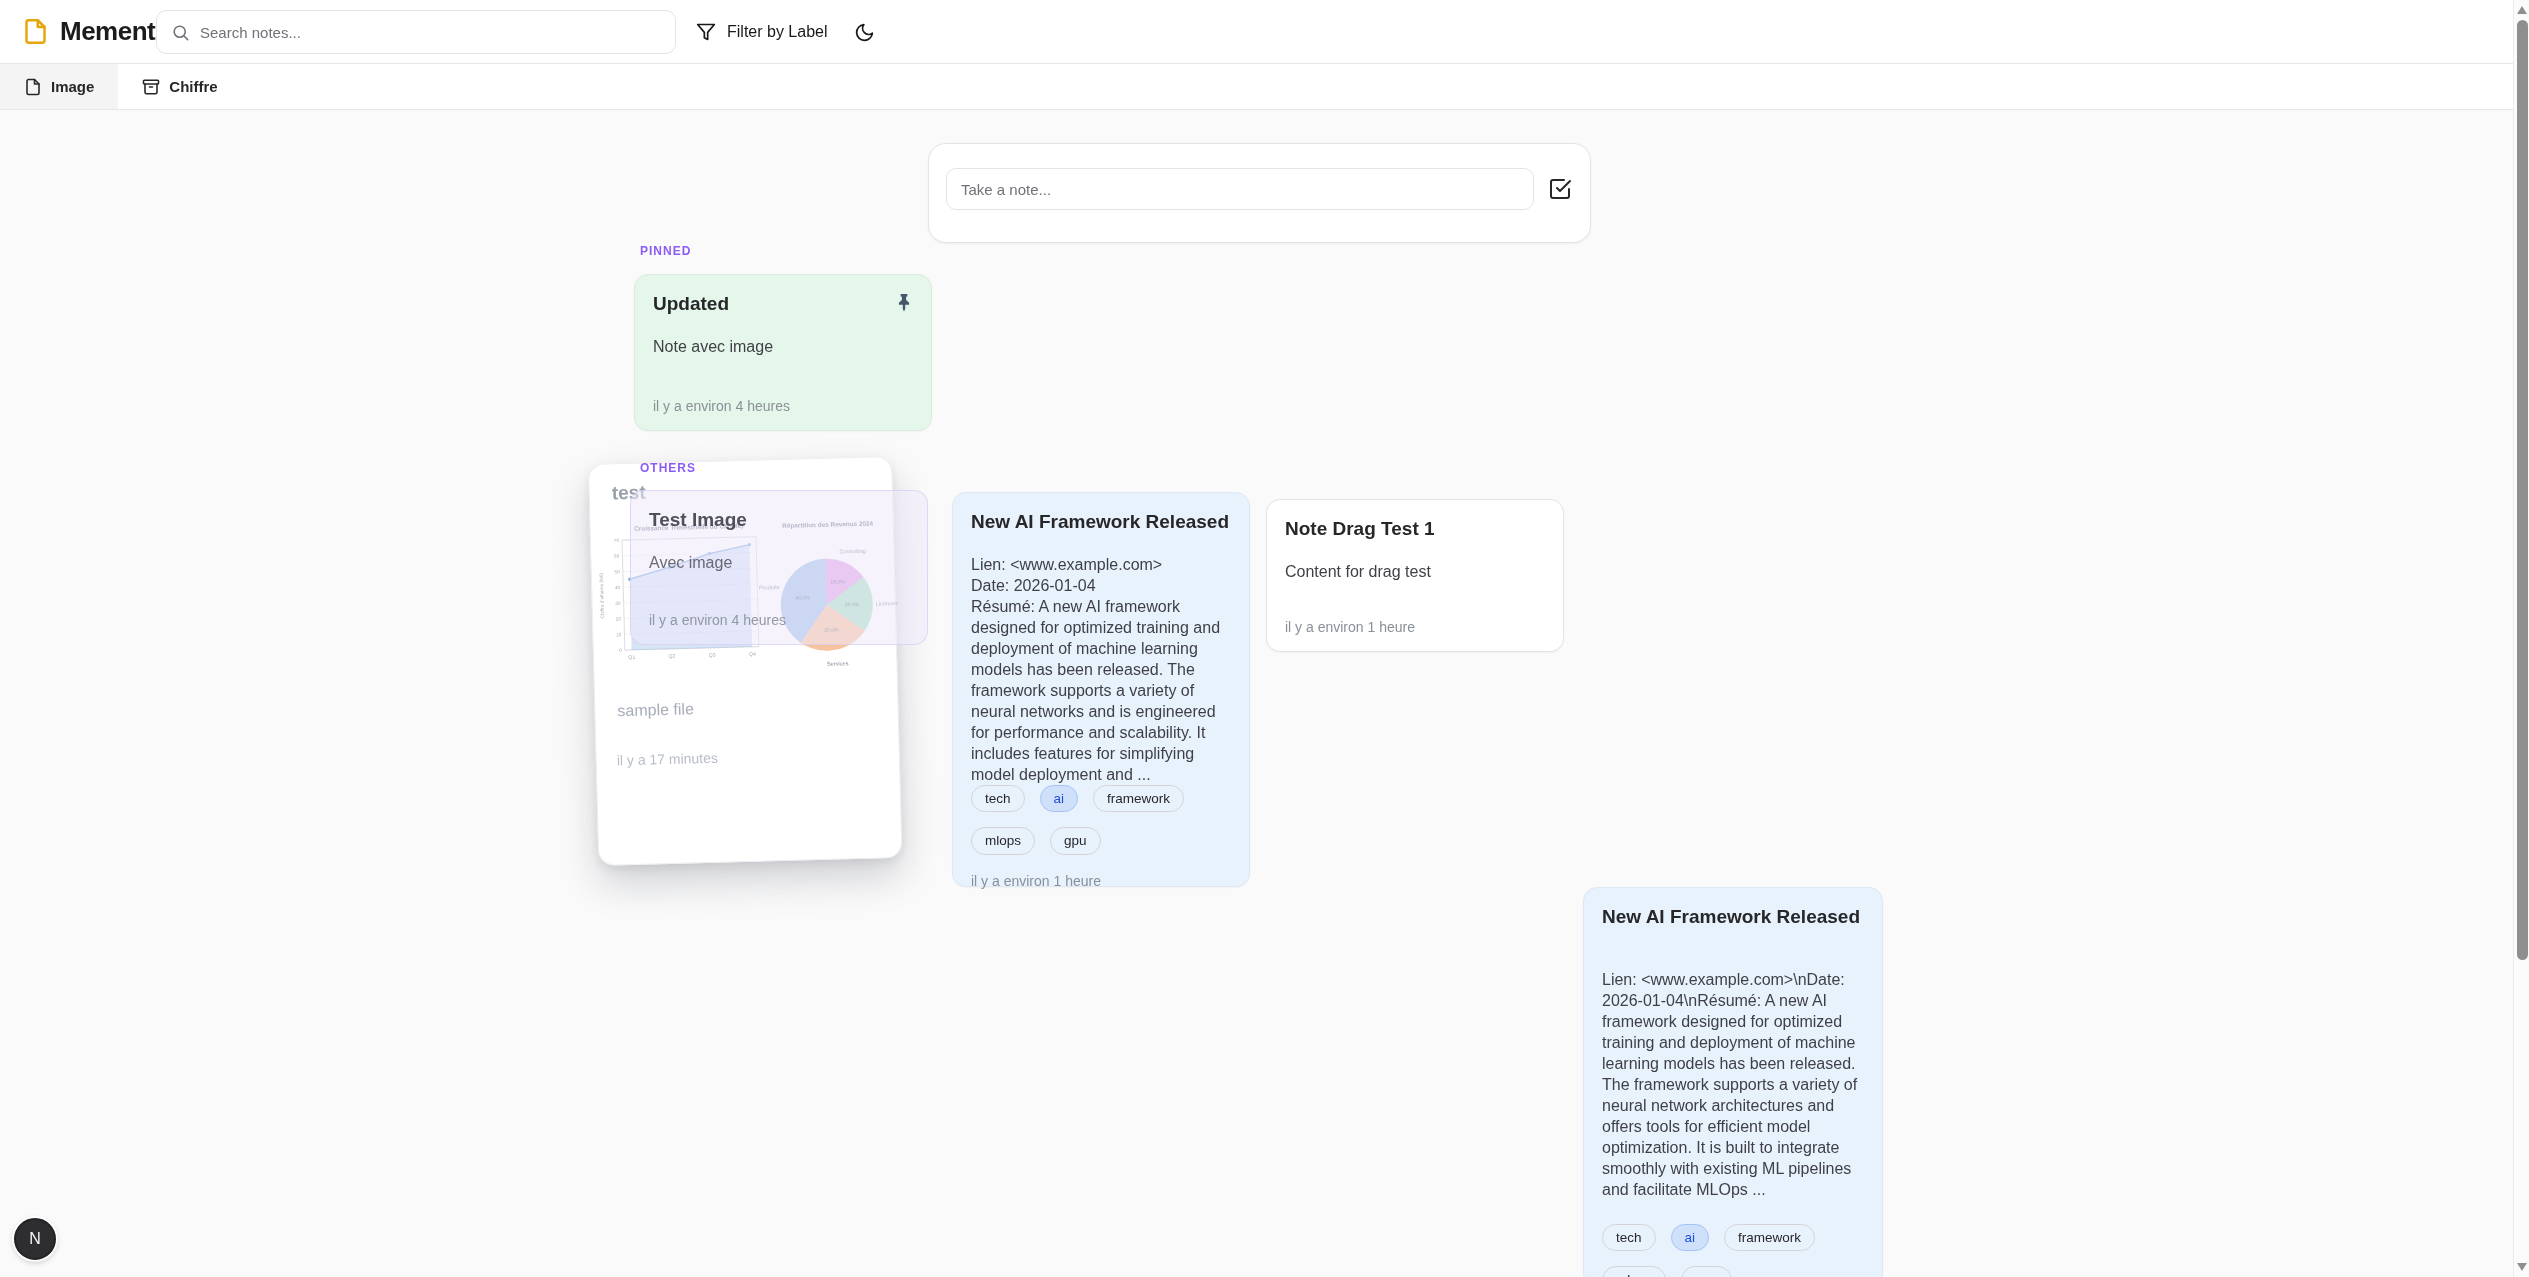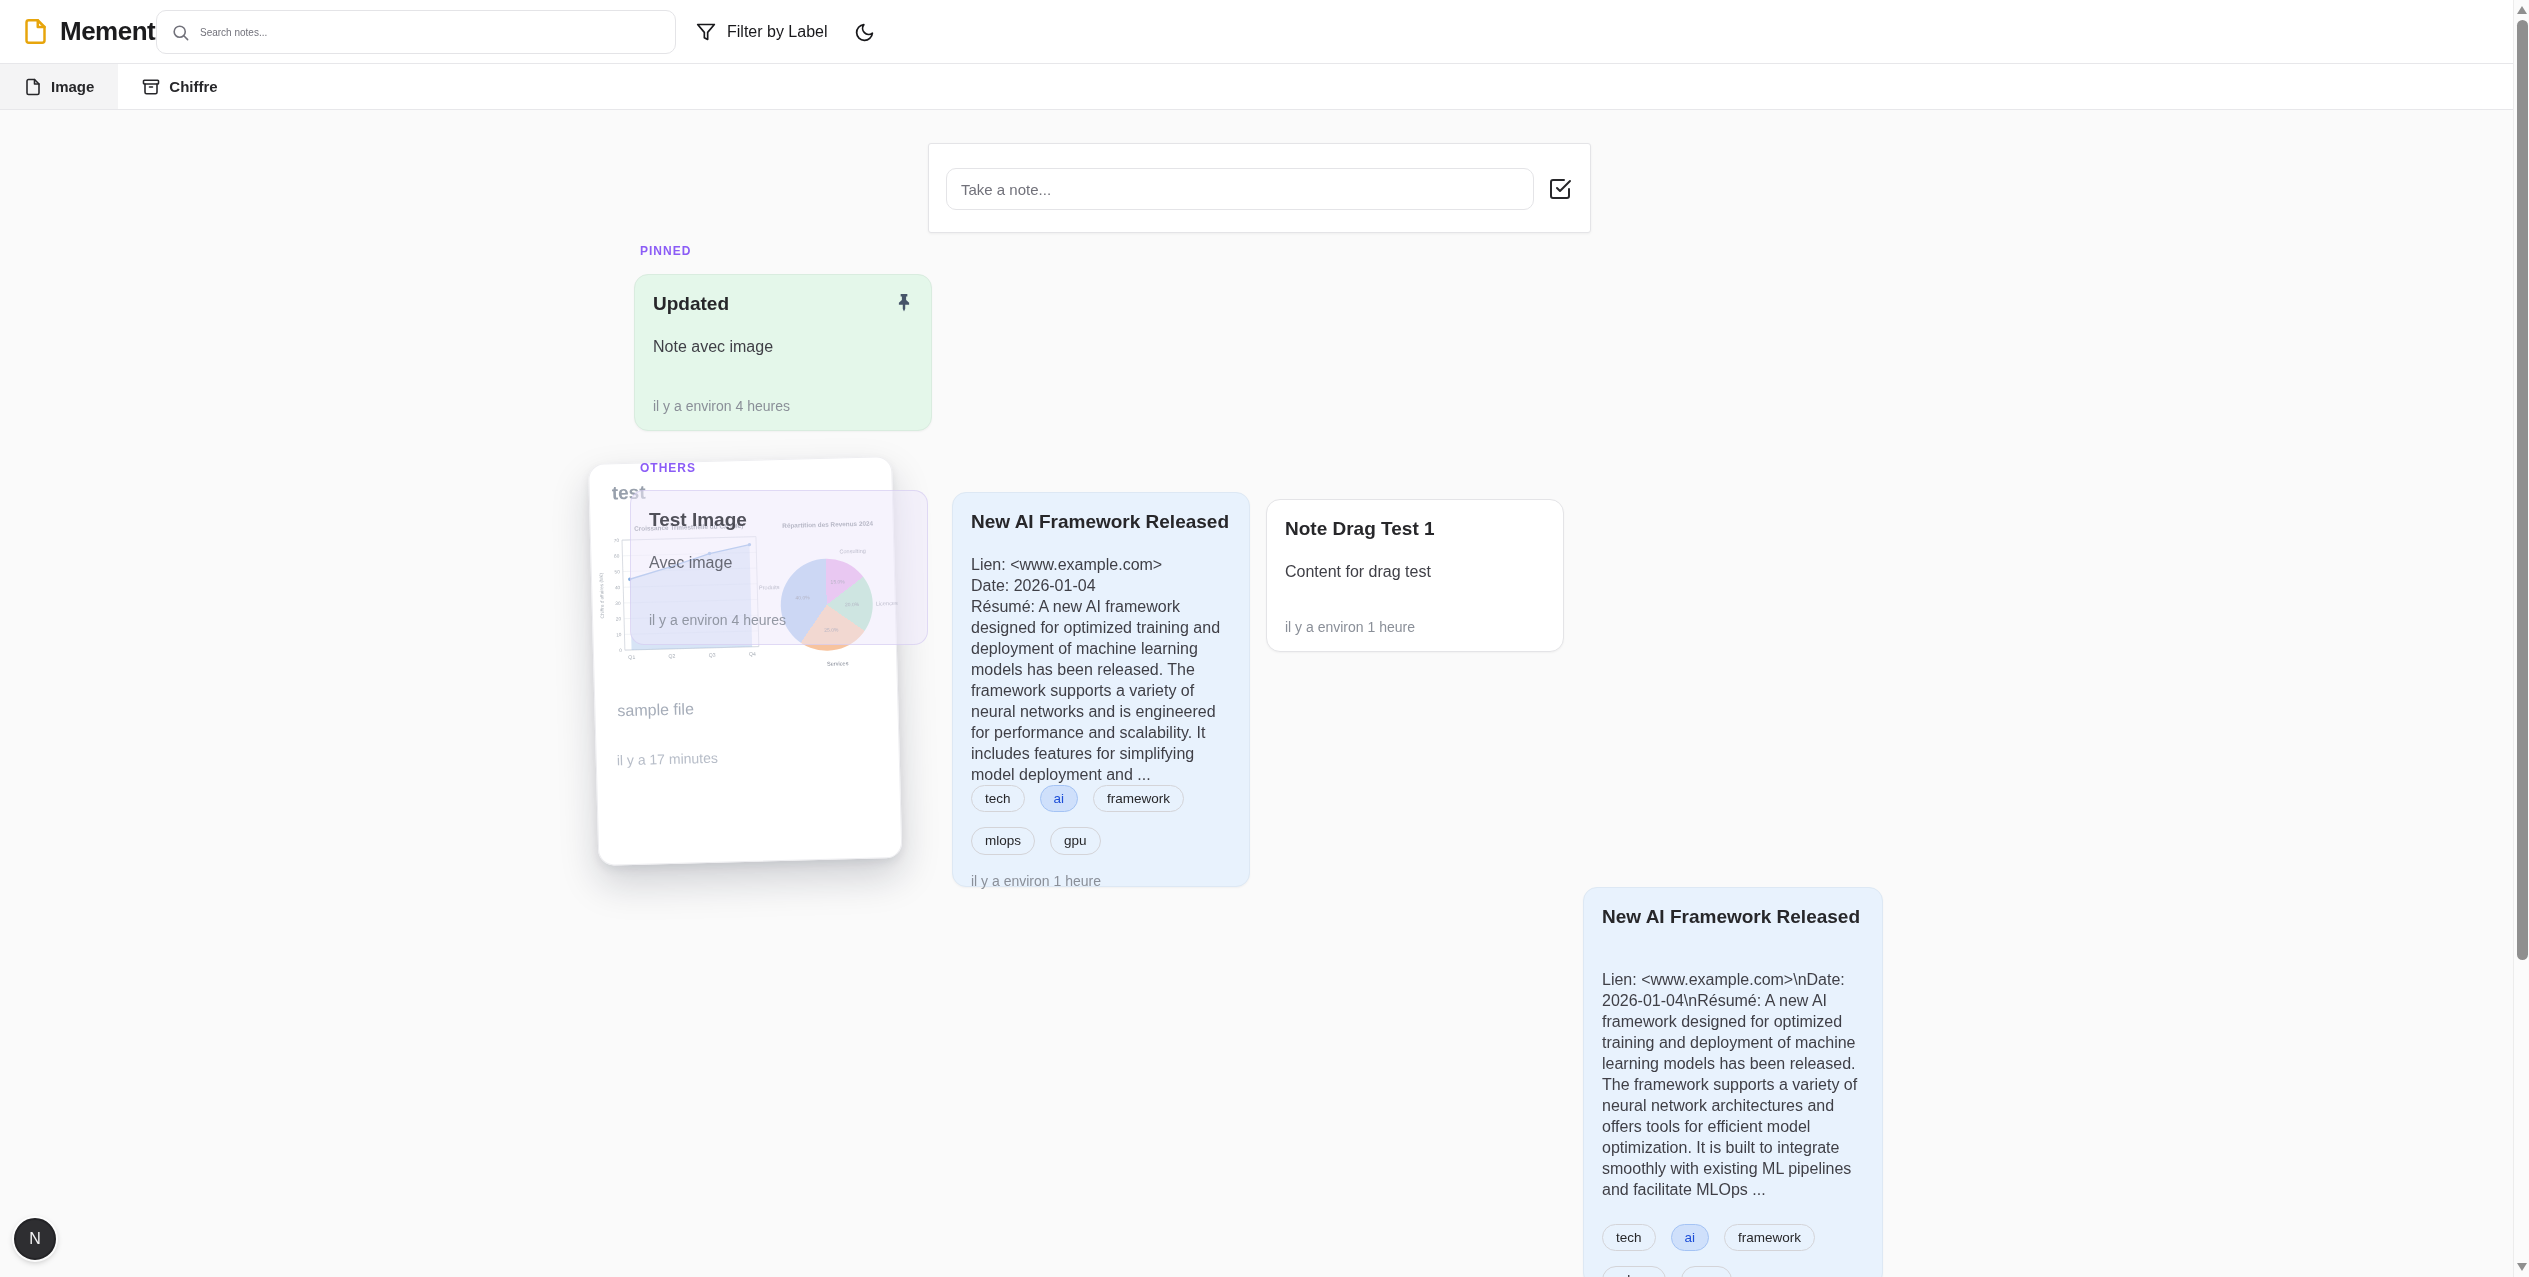--- a/index.html
+++ b/index.html
@@ -17,21 +17,21 @@
     display:flex; align-items:center;
   }
   .brand { display:flex; align-items:center; gap:11px; margin-left:22px; }
   .brand-title { font-size:26px; font-weight:700; color:#1c1c1e; letter-spacing:-0.5px; }
   .searchbox {
     position:absolute; left:156px; top:10px; width:520px; height:44px;
     border:1px solid #e4e4e7; border-radius:10px; background:#fff;
     display:flex; align-items:center; padding:0 14px; gap:10px;
   }
   .searchbox input {
-    border:none; outline:none; flex:1; font-size:10px; color:#3f3f46;
+    border:none; outline:none; flex:1; font-size:15px; color:#3f3f46;
     font-family:"Liberation Sans", sans-serif; background:transparent;
   }
   .searchbox input::placeholder { color:#71717a; }
   .filter-btn {
     position:absolute; left:688px; top:12px; height:40px;
     display:flex; align-items:center; gap:11px; padding:0 8px;
     border:none; background:transparent; cursor:pointer;
     font-size:16px; font-weight:500; color:#18181b;
     font-family:"Liberation Sans", sans-serif;
   }
@@ -47,22 +47,22 @@
     display:flex; align-items:stretch;
   }
   .tab {
     display:flex; align-items:center; gap:9px; padding:0 24px;
     font-size:15px; font-weight:600; color:#27272a; cursor:pointer;
   }
   .tab.active { background:#f4f4f5; }
 
   
   .composer {
-    position:absolute; left:928px; top:143px; width:663px; height:90px;
-    background:#fff; border:1px solid #e4e4e7; border-radius:3px;
+    position:absolute; left:928px; top:143px; width:663px; height:100px;
+    background:#fff; border:1px solid #e4e4e7; border-radius:18px;
     box-shadow:0 1px 3px rgba(0,0,0,0.05); z-index:5;
   }
   .composer input {
     position:absolute; left:17px; top:24px; width:588px; height:42px;
     border:1px solid #e4e4e7; border-radius:10px; padding:0 14px;
     font-size:15px; color:#3f3f46; outline:none;
     font-family:"Liberation Sans", sans-serif;
   }
   .composer input::placeholder { color:#71717a; }
   .composer .check-btn {

